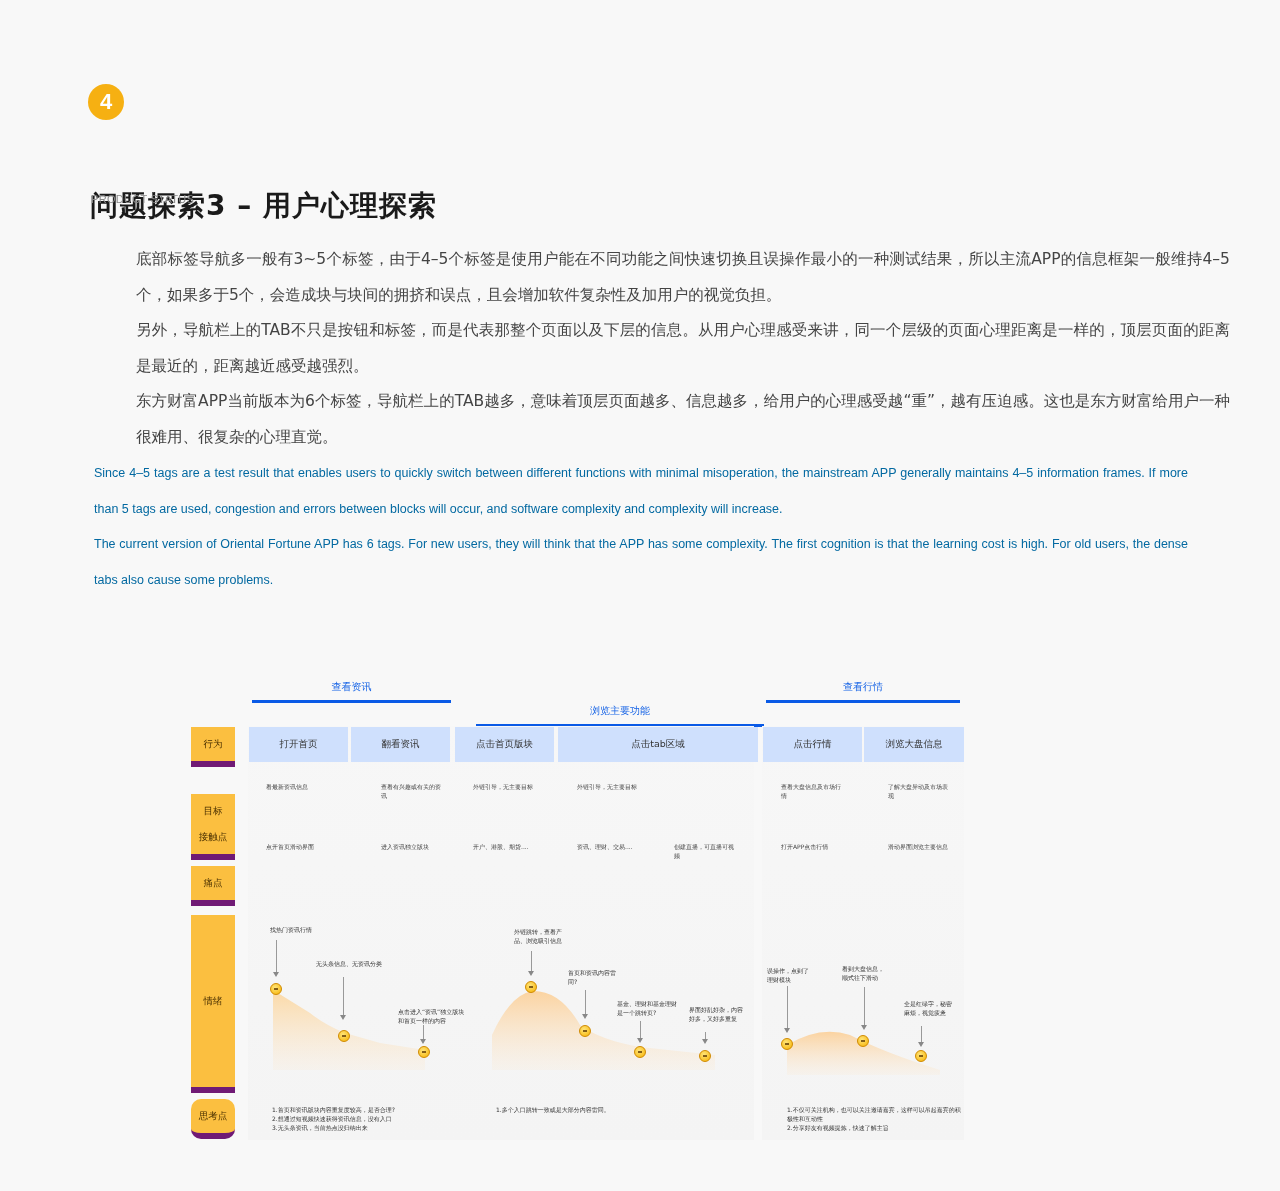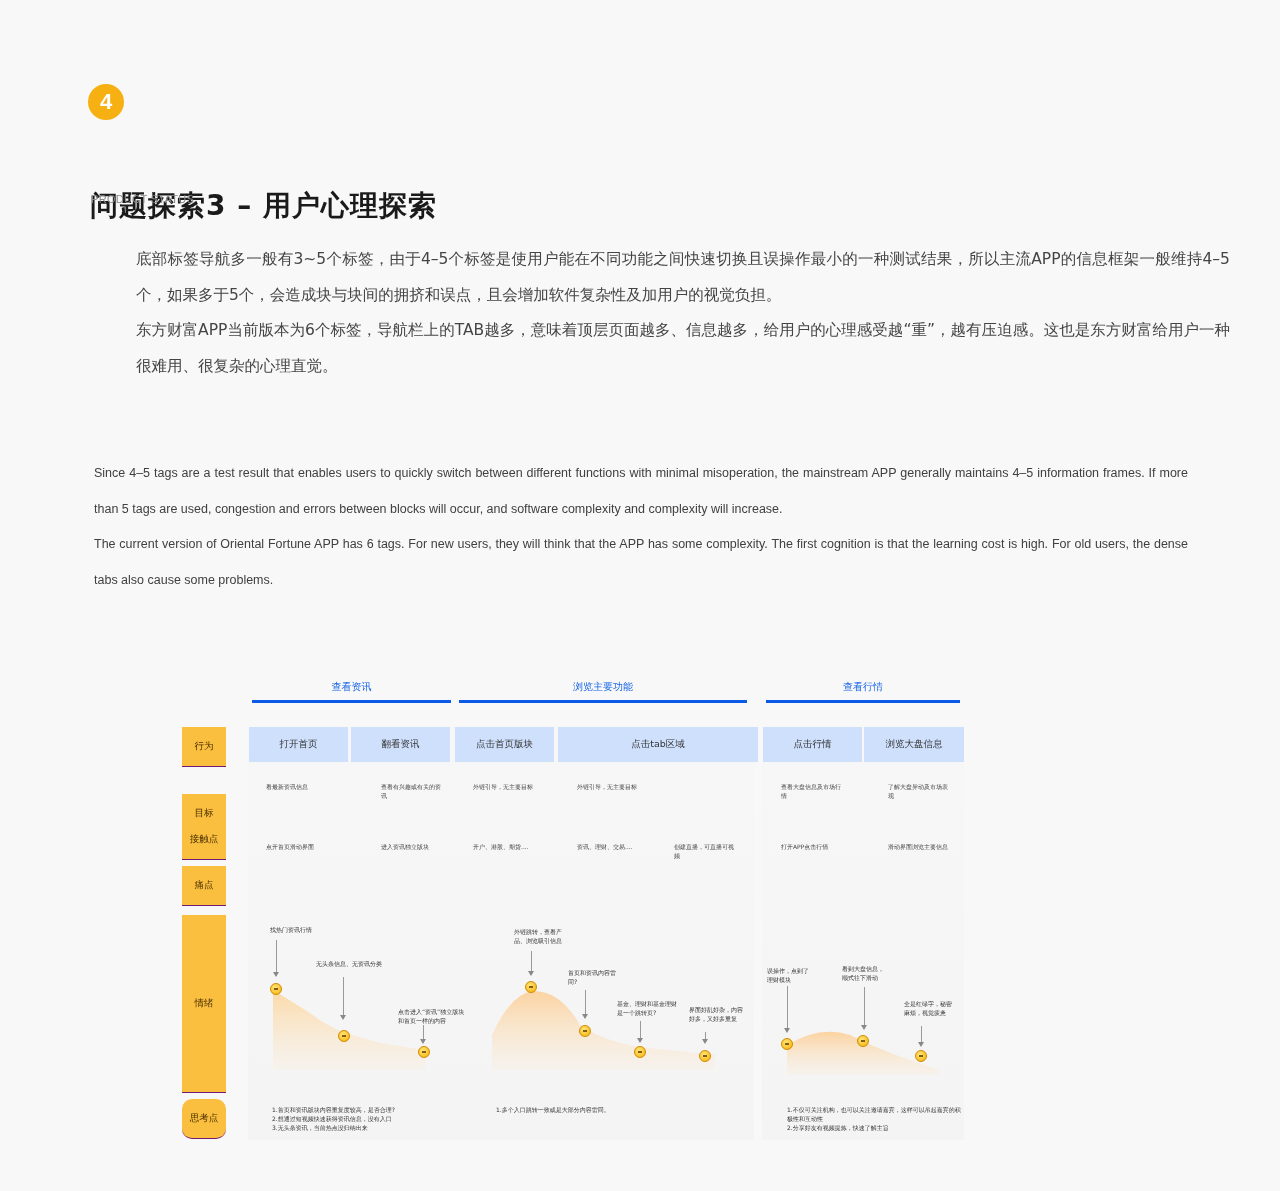--- a/index.html
+++ b/index.html
@@ -19,30 +19,30 @@
     position: absolute; left: 91px; top: 193px; font: 11px "Liberation Sans", sans-serif;
     color: #888; letter-spacing: 0.3px;
   }
   .cn-text {
     position: absolute; left: 94px; top: 242px; width: 1094px;
     font-size: 15.5px; line-height: 35.5px; color: #444; text-align: justify; margin-left: 42px;
   }
   .cn-text p { margin: 0; }
   .en-text {
     position: absolute; left: 94px; top: 456px; width: 1094px;
-    font: 12.5px "Liberation Sans", sans-serif; line-height: 35.5px; color: #404040; text-align: justify;
+    font: 12.5px "Liberation Sans", sans-serif; line-height: 35.5px; color: #0369a1; text-align: justify;
   }
 
   
   .phase { position: absolute; top: 680px; text-align: center; font-size: 10px; color: #1a66e6; }
   .phase .bar { position: absolute; left: 0; right: 0; top: 20px; height: 3px; background: #0a5ae6; }
 
   .row-label {
-    position: absolute; left: 182px; width: 44px; background: #fbbf40;
-    border-bottom: 1px solid #701a75;
+    position: absolute; left: 191px; width: 44px; background: #fbbf40;
+    border-bottom: 6px solid #701a75;
     display: flex; align-items: center; justify-content: center;
     font-size: 9.5px; color: #4a3000;
   }
   .col-bg { position: absolute; top: 726px; height: 414px; background: linear-gradient(#f7f7f7, #f4f4f4); }
   .action {
     position: absolute; top: 727px; height: 35px; background: #cfe0fd;
     display: flex; align-items: center; justify-content: center;
     font-size: 9.5px; color: #333;
   }
   .cell {
@@ -68,34 +68,35 @@
 </style>
 </head>
 <body>
 
 <div class="badge">4</div>
 <h1 class="title">问题探索3 – 用户心理探索</h1>
 <div class="subtitle">PRODUCT STATUS</div>
 
 <div class="cn-text">
   <p>底部标签导航多一般有3~5个标签，由于4–5个标签是使用户能在不同功能之间快速切换且误操作最小的一种测试结果，所以主流APP的信息框架一般维持4–5个，如果多于5个，会造成块与块间的拥挤和误点，且会增加软件复杂性及加用户的视觉负担。</p>
+  <p>另外，导航栏上的TAB不只是按钮和标签，而是代表那整个页面以及下层的信息。从用户心理感受来讲，同一个层级的页面心理距离是一样的，顶层页面的距离是最近的，距离越近感受越强烈。</p>
   <p>东方财富APP当前版本为6个标签，导航栏上的TAB越多，意味着顶层页面越多、信息越多，给用户的心理感受越“重”，越有压迫感。这也是东方财富给用户一种很难用、很复杂的心理直觉。</p>
 </div>
 <div class="en-text">
   <p>Since 4–5 tags are a test result that enables users to quickly switch between different functions with minimal misoperation, the mainstream APP generally maintains 4–5 information frames. If more than 5 tags are used, congestion and errors between blocks will occur, and software complexity and complexity will increase.</p>
   <p>The current version of Oriental Fortune APP has 6 tags. For new users, they will think that the APP has some complexity. The first cognition is that the learning cost is high. For old users, the dense tabs also cause some problems.</p>
 </div>
 
 <div>
 
   <div class="phase" style="left:252px;width:199px;">
     <span>查看资讯</span>
     <div class="bar"></div>
   </div>
-  <div class="phase" style="left:459px;width:288px;">
+  <div class="phase" style="left:476px;width:288px;margin-top:24px;">
     <span>浏览主要功能</span>
     <div class="bar"></div>
   </div>
   <div class="phase" style="left:766px;width:194px;">
     <span>查看行情</span>
     <div class="bar"></div>
   </div>
 
   <div class="col-bg" style="left:248px;width:217px;"></div>
   <div class="col-bg" style="left:454px;width:300px;"></div>

